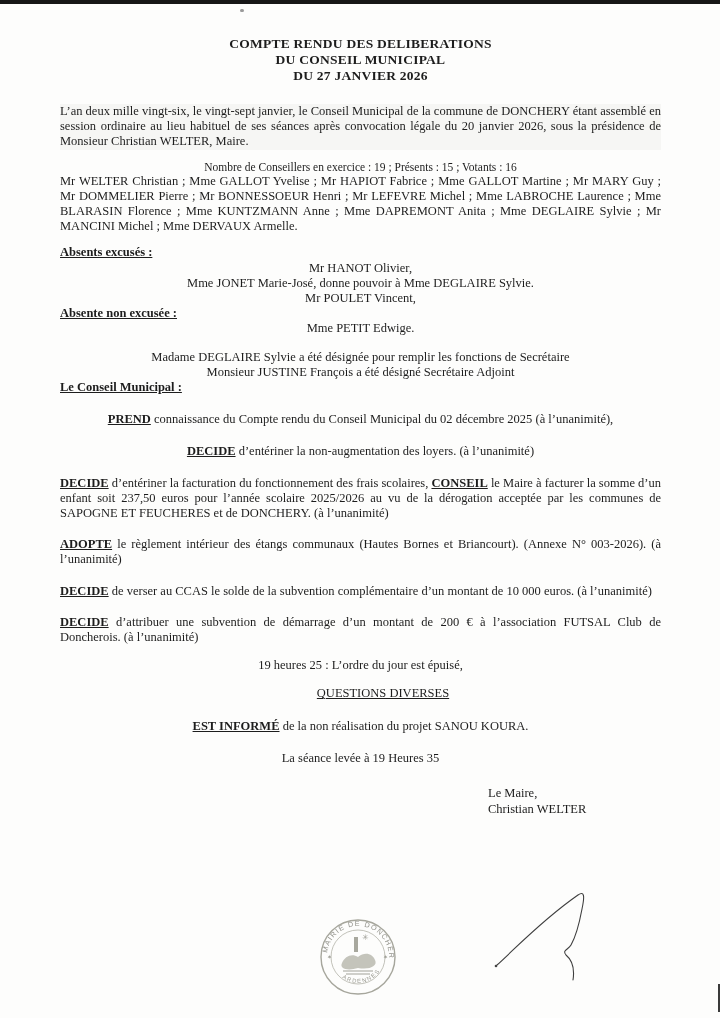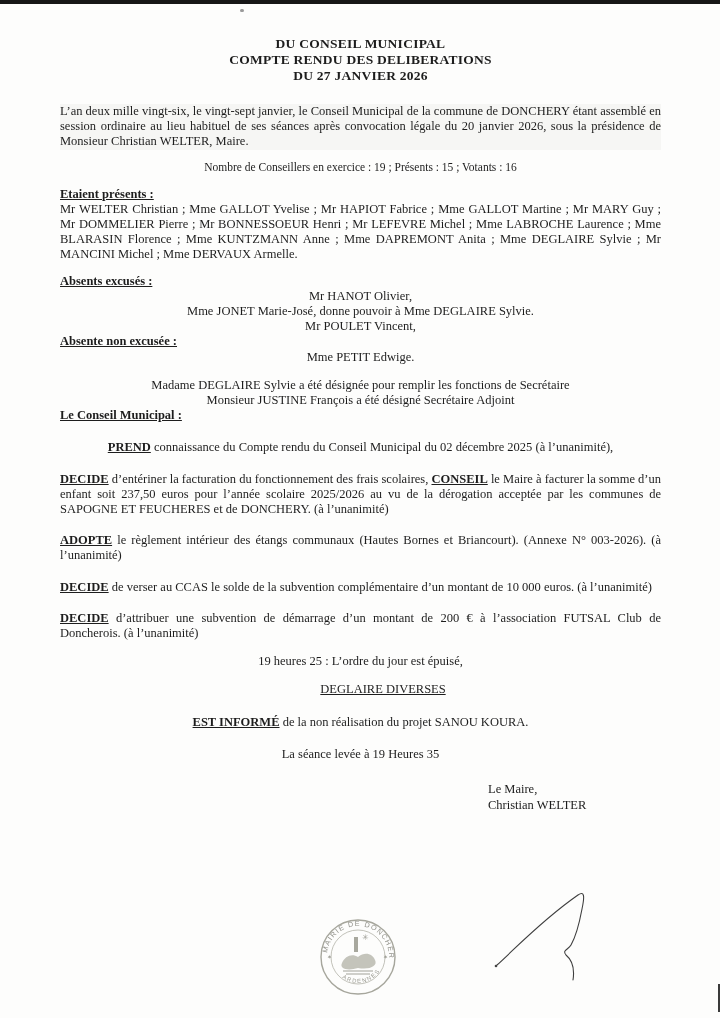--- a/index.html
+++ b/index.html
@@ -44,58 +44,58 @@
 </head>
 <body>
 
 <div class="scan-strip-top"></div>
 <div class="scan-speck"></div>
 <div class="scan-edge-right"></div>
 
 <div class="doc">
 
   <div class="title-block">
+    <div class="title-line">COMPTE RENDU DES DELIBERATIONS</div>
     <div class="title-line">DU CONSEIL MUNICIPAL</div>
-    <div class="title-line">COMPTE RENDU DES DELIBERATIONS</div>
     <div class="title-line">DU 27 JANVIER 2026</div>
   </div>
 
   <p class="para justify tinted">L’an deux mille vingt-six, le vingt-sept janvier, le Conseil Municipal de la commune de DONCHERY étant assemblé en session ordinaire au lieu habituel de ses séances après convocation légale du 20 janvier 2026, sous la présidence de Monsieur Christian WELTER, Maire.</p>
 
   <p class="para counts">Nombre de Conseillers en exercice : 19 ; Présents : 15 ; Votants : 16</p>
 
-  <p class="heading mt13">Etaient présents :</p>
   <p class="para justify">Mr WELTER Christian ; Mme GALLOT Yvelise ; Mr HAPIOT Fabrice ; Mme GALLOT Martine ; Mr MARY Guy ; Mr DOMMELIER Pierre ; Mr BONNESSOEUR Henri ; Mr LEFEVRE Michel ; Mme LABROCHE Laurence ; Mme BLARASIN Florence ; Mme KUNTZMANN Anne ; Mme DAPREMONT Anita ; Mme DEGLAIRE Sylvie ; Mr MANCINI Michel ; Mme DERVAUX Armelle.</p>
 
   <p class="heading mt11">Absents excusés :</p>
   <p class="para">Mr HANOT Olivier,</p>
   <p class="para">Mme JONET Marie-José, donne pouvoir à Mme DEGLAIRE Sylvie.</p>
   <p class="para">Mr POULET Vincent,</p>
   <p class="heading">Absente non excusée :</p>
   <p class="para">Mme PETIT Edwige.</p>
 
   <p class="para mt13">Madame DEGLAIRE Sylvie a été désignée pour remplir les fonctions de Secrétaire</p>
   <p class="para">Monsieur JUSTINE François a été désigné Secrétaire Adjoint</p>
   <p class="heading">Le Conseil Municipal :</p>
 
   <p class="para mt17"><span class="lead">PREND</span><span> connaissance du Compte rendu du Conseil Municipal du 02 décembre 2025 (à l’unanimité),</span></p>
 
+  <p class="para mt17"><span class="lead">DECIDE</span><span> d’entériner la non-augmentation des loyers. (à l’unanimité)</span></p>
 
   <p class="para mt16 justify"><span class="lead">DECIDE</span><span> d’entériner la facturation du fonctionnement des frais scolaires, </span><span class="lead">CONSEIL</span><span> le Maire à facturer la somme d’un enfant soit 237,50 euros pour l’année scolaire 2025/2026 au vu de la dérogation acceptée par les communes de SAPOGNE ET FEUCHERES et de DONCHERY. (à l’unanimité)</span></p>
 
   <p class="para mt16 justify"><span class="lead">ADOPTE</span><span> le règlement intérieur des étangs communaux (Hautes Bornes et Briancourt). (Annexe N° 003-2026). (à l’unanimité)</span></p>
 
   <p class="para mt16 justify"><span class="lead">DECIDE</span><span> de verser au CCAS le solde de la subvention complémentaire d’un montant de 10 000 euros. (à l’unanimité)</span></p>
 
   <p class="para mt16 justify"><span class="lead">DECIDE</span><span> d’attribuer une subvention de démarrage d’un montant de 200 € à l’association FUTSAL Club de Doncherois. (à l’unanimité)</span></p>
 
 
   <p class="para mt13">19 heures 25 : L’ordre du jour est épuisé,</p>
 
-  <p class="para mt13 questions">DEGLAIRE DIVERSES</p>
+  <p class="para mt13 questions">QUESTIONS DIVERSES</p>
 
   <p class="para mt17"><span class="lead">EST INFORMÉ</span><span> de la non réalisation du projet SANOU KOURA.</span></p>
 
   <p class="para mt17">La séance levée à 19 Heures 35</p>
 
   <div class="sign-block mt3">
     <div>Le Maire,</div>
     <div>Christian WELTER</div>
   </div>
 

